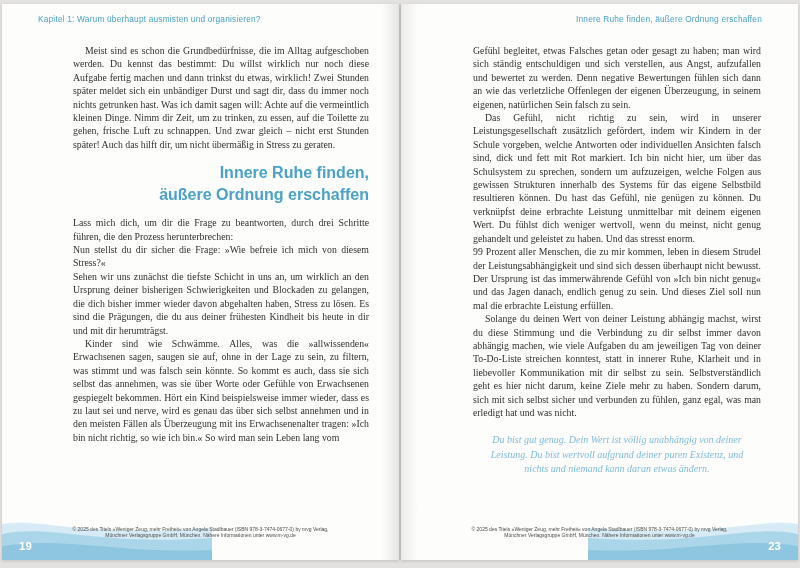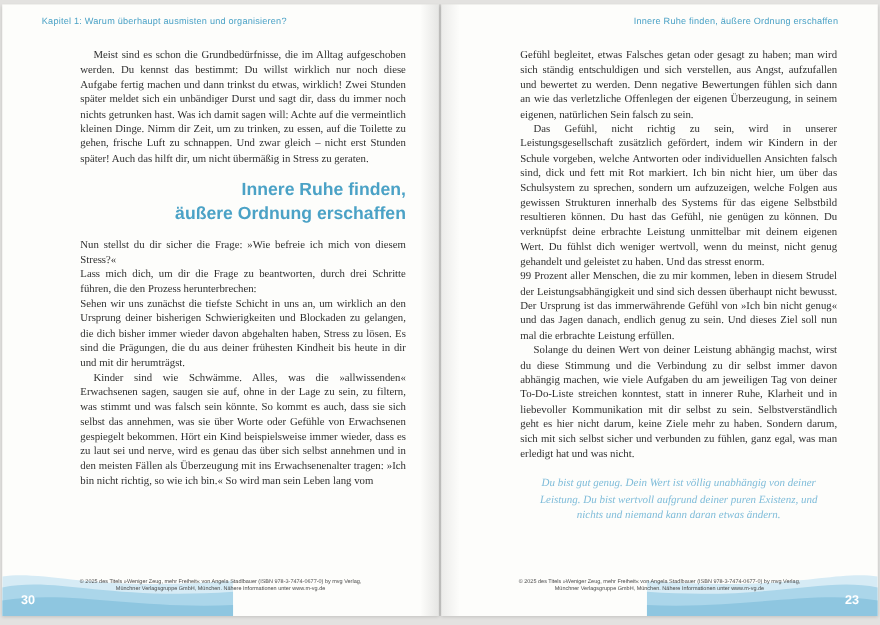--- a/index.html
+++ b/index.html
@@ -147,37 +147,37 @@
 <div class="spread">
 
   <div class="page left">
     <div class="running-head">Kapitel 1: Warum überhaupt ausmisten und organisieren?</div>
 
     <div class="body-col">
       <p class="ind">Meist sind es schon die Grundbedürfnisse, die im Alltag aufgeschoben werden. Du kennst das bestimmt: Du willst wirklich nur noch diese Aufgabe fertig machen und dann trinkst du etwas, wirklich! Zwei Stunden später meldet sich ein unbändiger Durst und sagt dir, dass du immer noch nichts getrunken hast. Was ich damit sagen will: Achte auf die vermeintlich kleinen Dinge. Nimm dir Zeit, um zu trinken, zu essen, auf die Toilette zu gehen, frische Luft zu schnappen. Und zwar gleich – nicht erst Stunden später! Auch das hilft dir, um nicht übermäßig in Stress zu geraten.</p>
 
       <h1 class="chapter-heading"><span>Innere Ruhe finden,</span><br><span>äußere Ordnung erschaffen</span></h1>
 
+      <p>Lass mich dich, um dir die Frage zu beantworten, durch drei Schritte führen, die den Prozess herunterbrechen:</p>
       <p>Nun stellst du dir sicher die Frage: »Wie befreie ich mich von diesem Stress?«</p>
-      <p>Lass mich dich, um dir die Frage zu beantworten, durch drei Schritte führen, die den Prozess herunterbrechen:</p>
 
 
       <p>Sehen wir uns zunächst die tiefste Schicht in uns an, um wirklich an den Ursprung deiner bisherigen Schwierigkeiten und Blockaden zu gelangen, die dich bisher immer wieder davon abgehalten haben, Stress zu lösen. Es sind die Prägungen, die du aus deiner frühesten Kindheit bis heute in dir und mit dir herumträgst.</p>
       <p class="ind">Kinder sind wie Schwämme. Alles, was die »allwissenden« Erwachsenen sagen, saugen sie auf, ohne in der Lage zu sein, zu filtern, was stimmt und was falsch sein könnte. So kommt es auch, dass sie sich selbst das annehmen, was sie über Worte oder Gefühle von Erwachsenen gespiegelt bekommen. Hört ein Kind beispielsweise immer wieder, dass es zu laut sei und nerve, wird es genau das über sich selbst annehmen und in den meisten Fällen als Überzeugung mit ins Erwachsenenalter tragen: »Ich bin nicht richtig, so wie ich bin.« So wird man sein Leben lang vom</p>
     </div>
 
     <div class="copyright">© 2025 des Titels »Weniger Zeug, mehr Freiheit« von Angela Stadlbauer (ISBN 978-3-7474-0677-0) by mvg Verlag, Münchner Verlagsgruppe GmbH, München. Nähere Informationen unter www.m-vg.de</div>
 
     <div class="corner-wave wave-left">
       <svg viewBox="0 0 210 40" preserveAspectRatio="none">
         <path d="M0,4 C40,-2 80,18 210,8 L210,40 L0,40 Z" fill="#d6ebf5"></path>
         <path d="M0,14 C50,4 95,26 210,18 L210,40 L0,40 Z" fill="#abd6ea"></path>
         <path d="M0,26 C60,16 120,34 210,30 L210,40 L0,40 Z" fill="#8ec6e0"></path>
       </svg>
-      <span class="page-num">30</span>
+      <span class="page-num">19</span>
     </div>
   </div>
 
   <div class="page right">
     <div class="running-head right-align">Innere Ruhe finden, äußere Ordnung erschaffen</div>
 
     <div class="body-col">
       <p>Gefühl begleitet, etwas Falsches getan oder gesagt zu haben; man wird sich ständig entschuldigen und sich verstellen, aus Angst, aufzufallen und bewertet zu werden. Denn negative Bewertungen fühlen sich dann an wie das verletzliche Offenlegen der eigenen Überzeugung, in seinem eigenen, natürlichen Sein falsch zu sein.</p>
       <p class="ind">Das Gefühl, nicht richtig zu sein, wird in unserer Leistungsgesellschaft zusätzlich gefördert, indem wir Kindern in der Schule vorgeben, welche Antworten oder individuellen Ansichten falsch sind, dick und fett mit Rot markiert. Ich bin nicht hier, um über das Schulsystem zu sprechen, sondern um aufzuzeigen, welche Folgen aus gewissen Strukturen innerhalb des Systems für das eigene Selbstbild resultieren können. Du hast das Gefühl, nie genügen zu können. Du verknüpfst deine erbrachte Leistung unmittelbar mit deinem eigenen Wert. Du fühlst dich weniger wertvoll, wenn du meinst, nicht genug gehandelt und geleistet zu haben. Und das stresst enorm.</p>
       <p>99 Prozent aller Menschen, die zu mir kommen, leben in diesem Strudel der Leistungsabhängigkeit und sind sich dessen überhaupt nicht bewusst. Der Ursprung ist das immerwährende Gefühl von »Ich bin nicht genug« und das Jagen danach, endlich genug zu sein. Und dieses Ziel soll nun mal die erbrachte Leistung erfüllen.</p>

